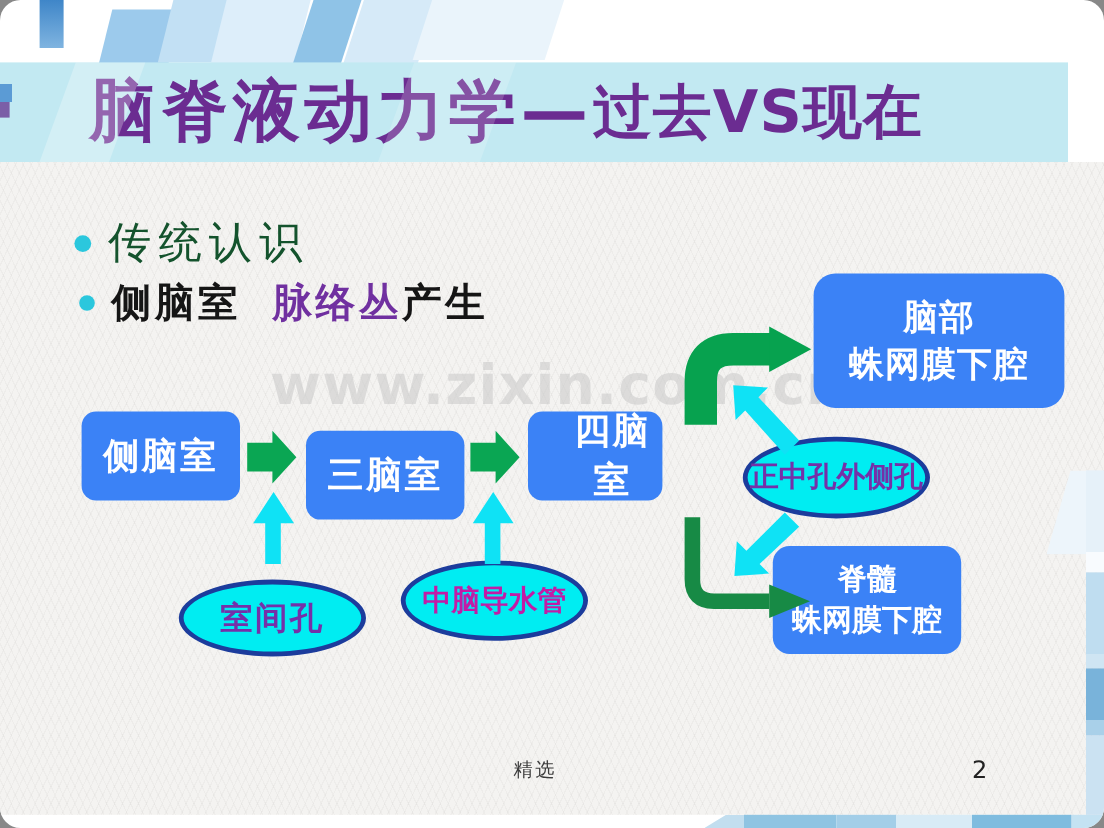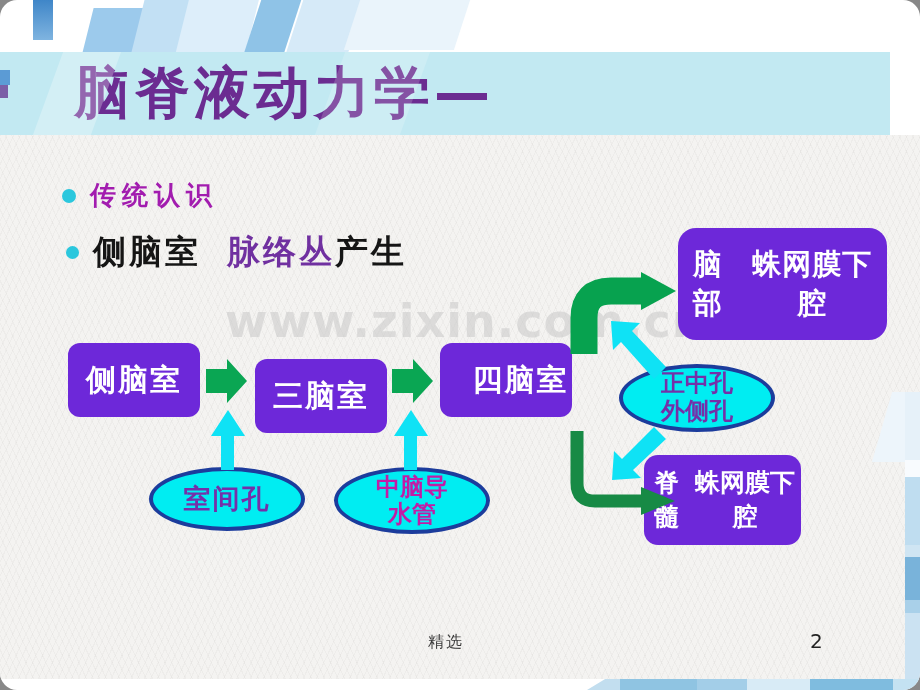--- a/index.html
+++ b/index.html
@@ -42,48 +42,48 @@
       repeating-linear-gradient(65deg,  rgba(120,115,110,0.05) 0 1px, transparent 1px 6px);
   }
 
   
   .bullet { position:absolute; display:flex; align-items:center; gap:14px; }
   .bullet-1 { left:62px; top:178px; }
   .bullet-2 { left:66px; top:230px; }
   .dot { border-radius:50%; background:#2BC7DD; flex:0 0 auto; }
   .dot-1 { width:14px; height:14px; }
   .dot-2 { width:13px; height:13px; }
-  .b1-text { font-size:26px; font-weight:bold; color:#a21caf; letter-spacing:6px; }
+  .b1-text { font-size:36px; font-weight:normal; color:#14532d; letter-spacing:6px; }
   .b2-text { font-size:33px; font-weight:bold; color:#151515; letter-spacing:3px; }
   .b2-text .purple { color:#7030A0;margin-left:26px; }
 
   
   .watermark {
     position:absolute; left:225px; top:294px; font-size:46px; font-weight:bold;
     color:#C9C9C9; opacity:.55; letter-spacing:1px; z-index:2;
   }
 
   
   .fbox {
-    position:absolute; background:#6d28d9; border-radius:12px; color:#fff;
-    display:flex; flex-direction:row; align-items:center; justify-content:center;
+    position:absolute; background:#3b82f6; border-radius:12px; color:#fff;
+    display:flex; flex-direction:column; align-items:center; justify-content:center;
     font-weight:bold; z-index:3; text-align:center;
   }
   .box-lateral { left:68px;  top:343px; width:132px; height:74px; font-size:30px; letter-spacing:2px; }
   .box-third   { left:255px; top:343px; width:132px; height:74px; font-size:30px; letter-spacing:2px;margin-top:16px; }
-  .box-fourth  { left:440px; top:343px; width:132px; height:74px; font-size:30px; letter-spacing:2px;padding-left:29px; }
+  .box-fourth  { left:440px; top:343px; width:112px; height:74px; font-size:30px; letter-spacing:2px;padding-left:29px; }
   .box-brain   { left:678px; top:228px; width:209px; height:112px; font-size:29px; line-height:1.35; border-radius:18px; letter-spacing:1px;}
   .box-spinal  { left:644px; top:455px; width:157px; height:90px;  font-size:25px; line-height:1.35; border-radius:14px;align-items:center; }
 
   .ebox {
     position:absolute; background:#00EDF2; border:4px solid #1C3C9C; border-radius:50%;
-    display:flex; flex-direction:column; align-items:center; justify-content:center;
+    display:flex; align-items:center; justify-content:center;
     font-weight:bold; z-index:3; text-align:center;
   }
-  .ell-interv { left:149px; top:467px; width:156px; height:64px; font-size:27px; color:#7530A8; letter-spacing:2px; }
+  .ell-interv { left:149px; top:483px; width:156px; height:64px; font-size:27px; color:#7530A8; letter-spacing:2px; }
   .ell-aqua   { left:334px; top:467px; width:156px; height:67px; font-size:24px; color:#C21CA6; line-height:1.1; }
   .ell-apert  { left:619px; top:364px; width:156px; height:68px; font-size:24px; color:#7530A8; line-height:1.15; }
 
   .arrows { position:absolute; left:0; top:0; width:920px; height:690px; z-index:4; pointer-events:none; }
 
   
   .footer-label { position:absolute; left:428px; top:632px; font-size:16px; color:#3C3C3C; z-index:3; letter-spacing:2px;}
   .page-number  { position:absolute; left:810px; top:629px; font-size:20px; color:#222; z-index:3; }
 
   
@@ -114,20 +114,21 @@
   <div class="deco d-sq"></div>
   <div class="deco d-f1"></div>
   <div class="deco d-f2"></div>
   <div class="deco d-f3"></div>
   <div class="deco d-n1"></div>
   <div class="deco d-n2"></div>
   <div class="deco d-n3"></div>
 
   <div class="title-band">
     <span class="title-main">脑脊液动力学—</span>
+    <span class="title-suffix">过去VS现在</span>
   </div>
   <div class="deco d-band-glint1"></div>
   <div class="deco d-band-glint2"></div>
   <div class="deco d-edge-blue"></div>
   <div class="deco d-edge-purple"></div>
 
   <div class="texture"></div>
 
   <div class="bullet bullet-1">
     <span class="dot dot-1"></span>

